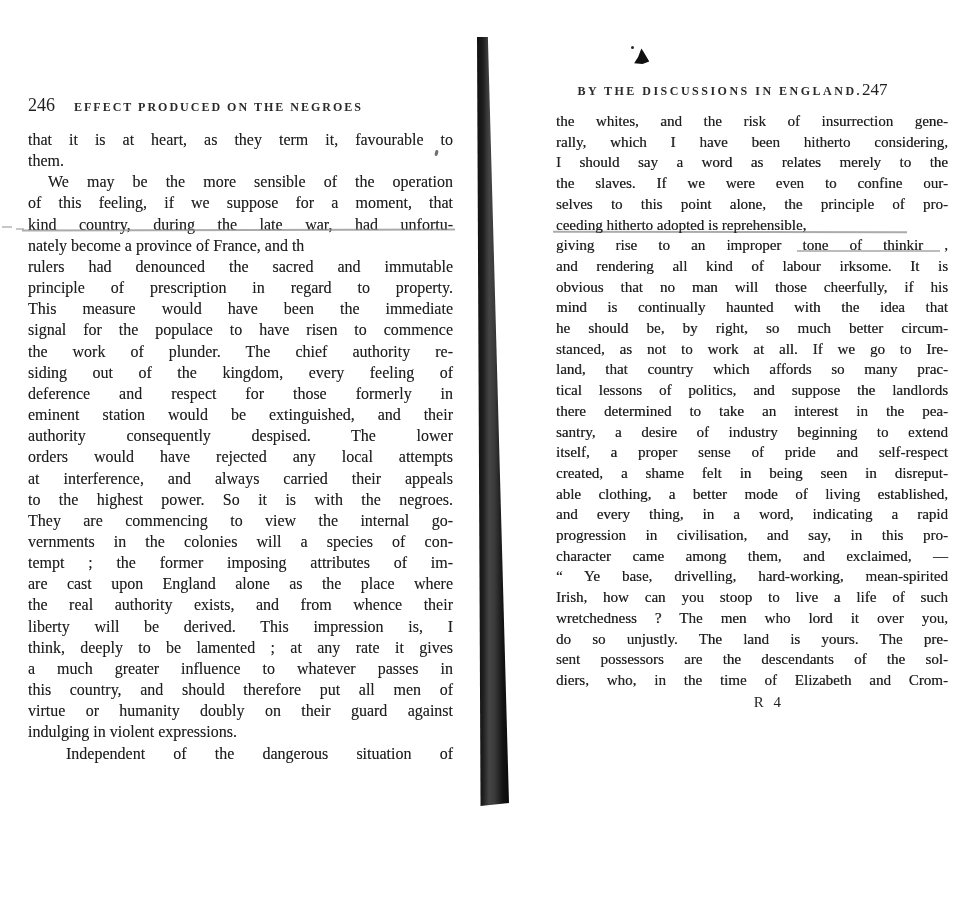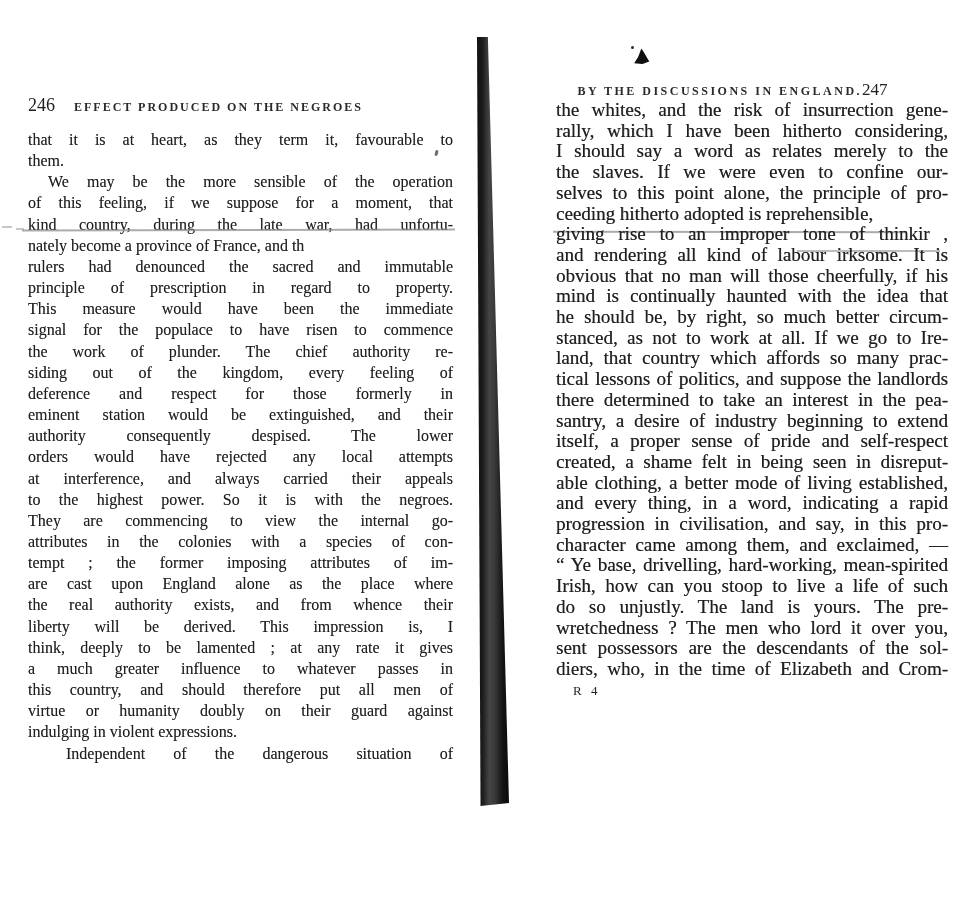--- a/index.html
+++ b/index.html
@@ -28,33 +28,34 @@
     margin-top:13px;
     font-size:16px;line-height:21.15px;
     text-shadow:0 0 0.4px rgba(25,25,25,.45);
   }
 
   .right-page{left:556px;top:80px;width:392px;}
   .right-page .running-header{justify-content:center;}
   .right-page .headtext{letter-spacing:2.5px;}
   .right-page .pagenum{font-size:17px;margin-right:39px;}
   .right-body{
-    font-size:19px;line-height:20.7px;
+    margin-top:11px;
+    font-size:15px;line-height:20.7px;
     text-shadow:0.3px 0 0.45px rgba(20,20,20,.6);
   }
 
   .tline{
     text-align:justify;
     text-align-last:justify;
   }
   .tline.short{text-align-last:left;}
 
   .signature{
-    margin-top:3px;position:relative;left:17px;
-    font-size:13px;letter-spacing:3px;color:var(--ink,#1f1f1f);
+    margin-top:3px;text-align:center;position:relative;left:17px;
+    font-size:15px;letter-spacing:3px;color:var(--ink,#1f1f1f);
   }
 
   
   .spine{
     position:absolute;left:477px;top:37px;width:32px;height:769px;
     background:linear-gradient(to right,
       #101010 0%, #1d1d1d 18%, var(--spine-gray,#454545) 38%,
       #3a3a3a 55%, #141414 80%, var(--spine-black,#0a0a0a) 100%);
     clip-path:polygon(0% 0%, 34% 0%, 100% 99.6%, 11% 100%);
   }
@@ -101,21 +102,21 @@
         <div class="tline">signal for the populace to have risen to commence</div>
         <div class="tline">the work of plunder.  The chief authority re-</div>
         <div class="tline">siding out of the kingdom, every feeling of</div>
         <div class="tline">deference and respect for those formerly in</div>
         <div class="tline">eminent station would be extinguished, and their</div>
         <div class="tline">authority consequently despised.  The lower</div>
         <div class="tline">orders would have rejected any local attempts</div>
         <div class="tline">at interference, and always carried their appeals</div>
         <div class="tline">to the highest power.  So it is with the negroes.</div>
         <div class="tline">They are commencing to view the internal go-</div>
-        <div class="tline">attributes in the colonies with a species of con-</div>
+        <div class="tline">vernments in the colonies will a species of con-</div>
         <div class="tline">tempt ; the former imposing attributes of im-</div>
         <div class="tline">are cast upon England alone as the place where</div>
         <div class="tline">the real authority exists, and from whence their</div>
         <div class="tline">liberty will be derived.  This impression is, I</div>
         <div class="tline">think, deeply to be lamented ; at any rate it gives</div>
         <div class="tline">a much greater influence to whatever passes in</div>
         <div class="tline">this country, and should therefore put all men of</div>
         <div class="tline">virtue or humanity doubly on their guard against</div>
         <div class="tline short">indulging in violent expressions.</div>
         <div class="tline" style="text-indent: 38px;">Independent of the dangerous situation of</div>
@@ -157,21 +158,21 @@
         <div class="tline">there determined to take an interest in the pea-</div>
         <div class="tline">santry, a desire of industry beginning to extend</div>
         <div class="tline">itself, a proper sense of pride and self-respect</div>
         <div class="tline">created, a shame felt in being seen in disreput-</div>
         <div class="tline">able clothing, a better mode of living established,</div>
         <div class="tline">and every thing, in a word, indicating a rapid</div>
         <div class="tline">progression in civilisation, and say, in this pro-</div>
         <div class="tline">character came among them, and exclaimed, —</div>
         <div class="tline">“ Ye base, drivelling, hard-working, mean-spirited</div>
         <div class="tline">Irish, how can you stoop to live a life of such</div>
+        <div class="tline">wretchedness ?  The men who lord it over you,</div>
         <div class="tline">do so unjustly.  The land is yours.  The pre-</div>
-        <div class="tline">wretchedness ?  The men who lord it over you,</div>
         <div class="tline">sent possessors are the descendants of the sol-</div>
         <div class="tline">diers, who, in the time of Elizabeth and Crom-</div>
       </div>
     <div class="signature">R 4</div>
   </div>
 
 </div>
 
 </body></html>

